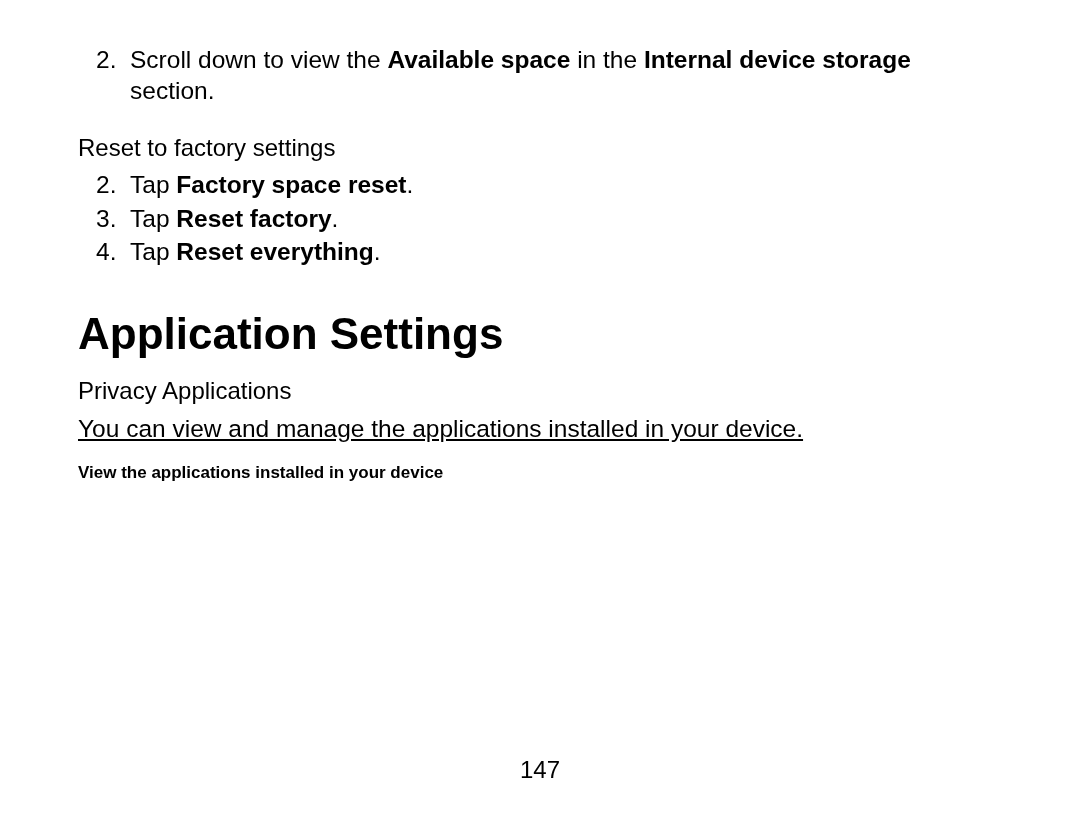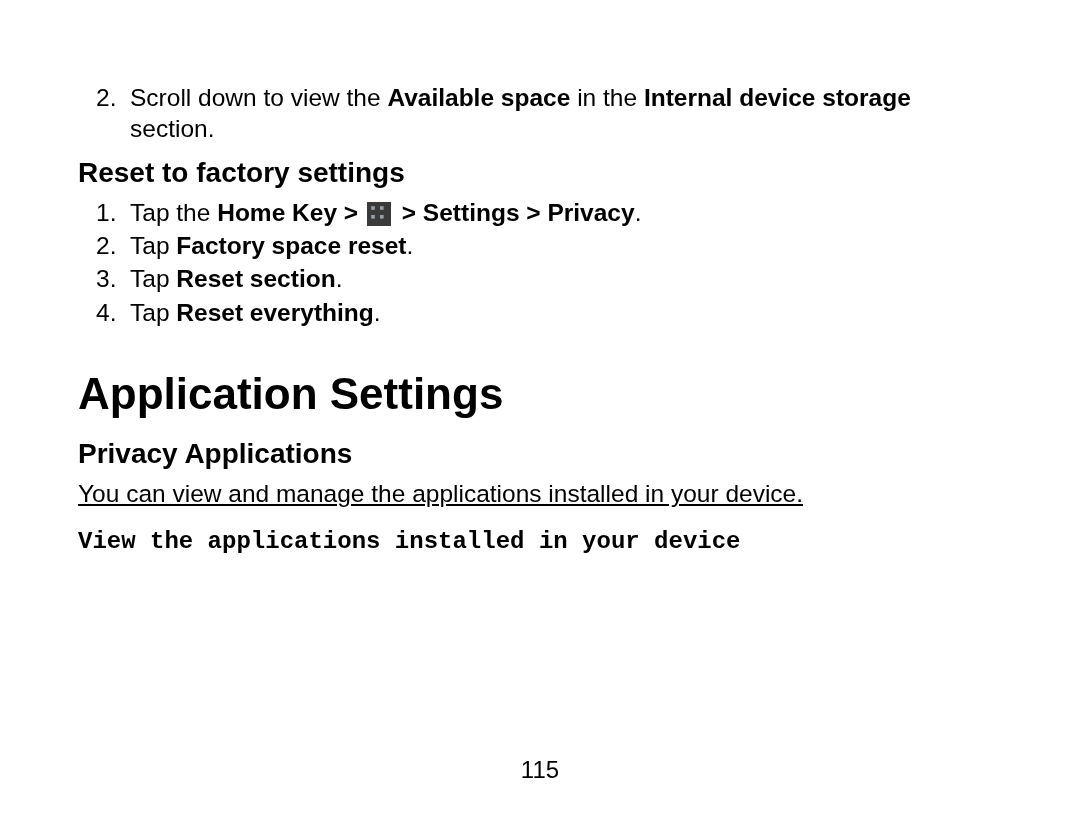--- a/index.html
+++ b/index.html
@@ -8,21 +8,21 @@
       padding: 0;
       width: 1080px;
       height: 822px;
       background: #ffffff;
       font-family: Arial, Helvetica, sans-serif;
       color: #000000;
     }
     .page {
       width: 1080px;
       height: 822px;
-      padding: 82px 78px 30px 78px;
+      padding: 44px 78px 30px 78px;
       position: relative;
     }
     .content {
       font-size: 24.5px;
       line-height: 1.28;
     }
     ol.numbered {
       list-style: none;
       margin: 0;
       padding: 0;
@@ -31,34 +31,33 @@
       padding-left: 52px;
       text-indent: -34px;
       margin-bottom: 2px;
     }
     .num {
       display: inline-block;
       width: 34px;
       text-indent: 0;
     }
     h2.section-sub {
-      font-size: 28px;
-      font-weight: bold;
-      margin: 10px 0 6px 0;
+      font-size: 24px;
+      font-weight: normal;
+      margin: 26px 0 6px 0;
     }
     h1.section-main {
       font-size: 44px;
       font-weight: bold;
       margin: 38px 0 14px 0;
     }
     h3.section-min {
-      font-size: 24px;
+      font-size: 17px;
       font-weight: bold;
       margin: 18px 0 4px 0;
-      font-family: Liberation Mono, monospace;
     }
     .b { font-weight: bold; }
     .para {
       margin: 0 0 4px 0;
       text-decoration: underline;
     }
     .apps-icon {
       display: inline-block;
       width: 24px;
       height: 24px;
@@ -82,36 +81,29 @@
 
     <ol class="numbered">
       <li>
         <span class="num">2.</span><span><span>Scroll down to view the </span><span class="b">Available space</span><span> in the </span><span class="b">Internal device storage</span><span> section.</span></span>
       </li>
     </ol>
 
     <h2 class="section-sub">Reset to factory settings</h2>
 
     <ol class="numbered">
-        <li><span class="num">1.</span><span><span>Tap the </span><span class="b">Home Key &gt; </span><svg viewBox="0 0 24 24" class="apps-icon">
-              <rect x="0" y="0" width="24" height="24" fill="#3a3a3a"></rect>
-              <rect x="4.2" y="4.2" width="3.6" height="3.6" fill="#9aa0a6"></rect>
-              <rect x="13" y="4.2" width="3.6" height="3.6" fill="#9aa0a6"></rect>
-              <rect x="4.2" y="13" width="3.6" height="3.6" fill="#9aa0a6"></rect>
-              <rect x="13" y="13" width="3.6" height="3.6" fill="#9aa0a6"></rect>
-            </svg><span class="b"> &gt; Settings &gt; Privacy</span><span>.</span></span></li>
         <li><span class="num">2.</span><span><span>Tap </span><span class="b">Factory space reset</span><span>.</span></span></li>
-        <li><span class="num">3.</span><span><span>Tap </span><span class="b">Reset section</span><span>.</span></span></li>
+        <li><span class="num">3.</span><span><span>Tap </span><span class="b">Reset factory</span><span>.</span></span></li>
         <li><span class="num">4.</span><span><span>Tap </span><span class="b">Reset everything</span><span>.</span></span></li>
       </ol>
 
     <h1 class="section-main">Application Settings</h1>
 
     <h2 class="section-sub" style="margin-top:4px">Privacy Applications</h2>
 
     <p class="para">You can view and manage the applications installed in your device.</p>
 
     <h3 class="section-min">View the applications installed in your device</h3>
 
 
   </div>
-  <div class="page-number">115</div>
+  <div class="page-number">147</div>
 </div>
 
 </body></html>

